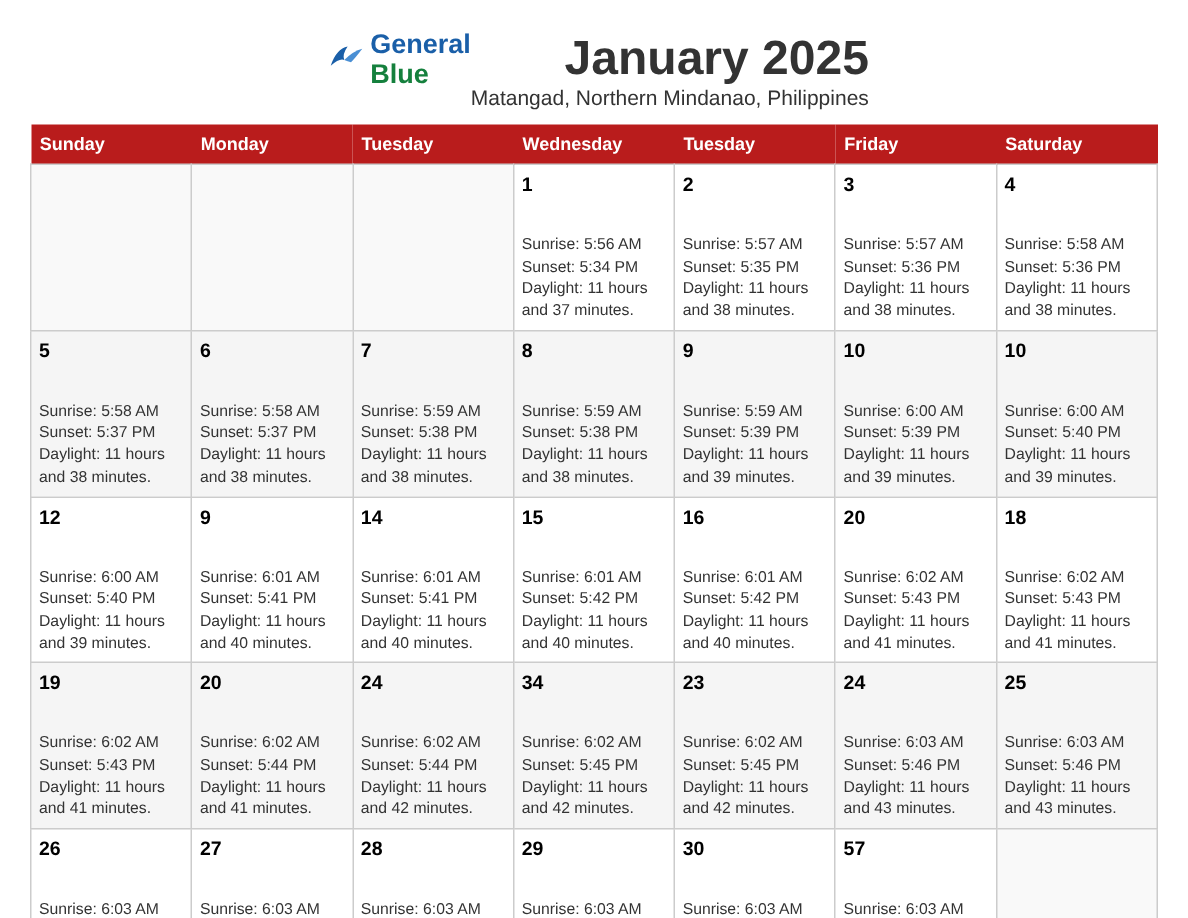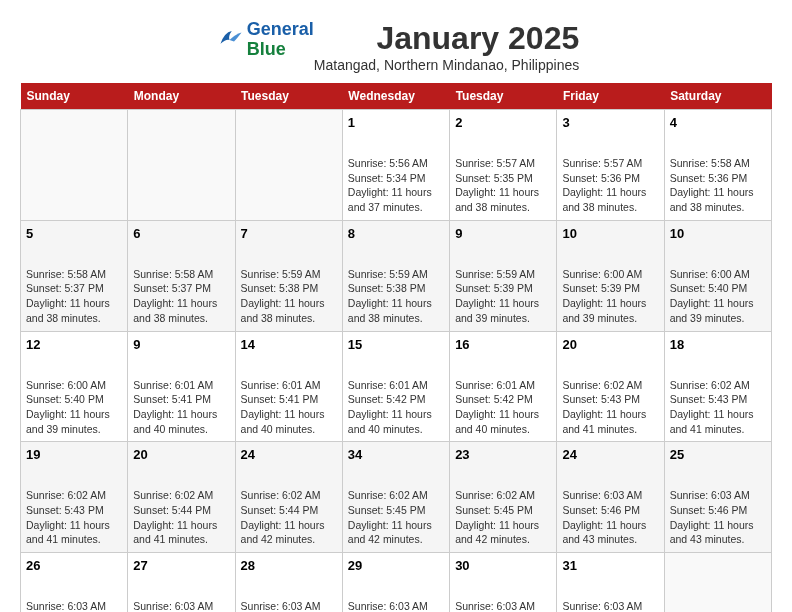--- a/index.html
+++ b/index.html
@@ -304,21 +304,21 @@
           Sunrise: 6:03 AM<br>Sunset: 5:47 PM<br>Daylight: 11 hours and 44 minutes.
         </div>
       </td>
         <td>
         <div class="day-number">30</div>
         <div class="day-info">
           Sunrise: 6:03 AM<br>Sunset: 5:48 PM<br>Daylight: 11 hours and 45 minutes.
         </div>
       </td>
         <td>
-        <div class="day-number">31</div>
+        <div class="day-number">57</div>
         <div class="day-info">
           Sunrise: 6:03 AM<br>Sunset: 5:48 PM<br>Daylight: 11 hours and 45 minutes.
         </div>
       </td>
         <td class="empty"></td>
       </tr>
     </tbody>
 </table>
 
 </body></html>

